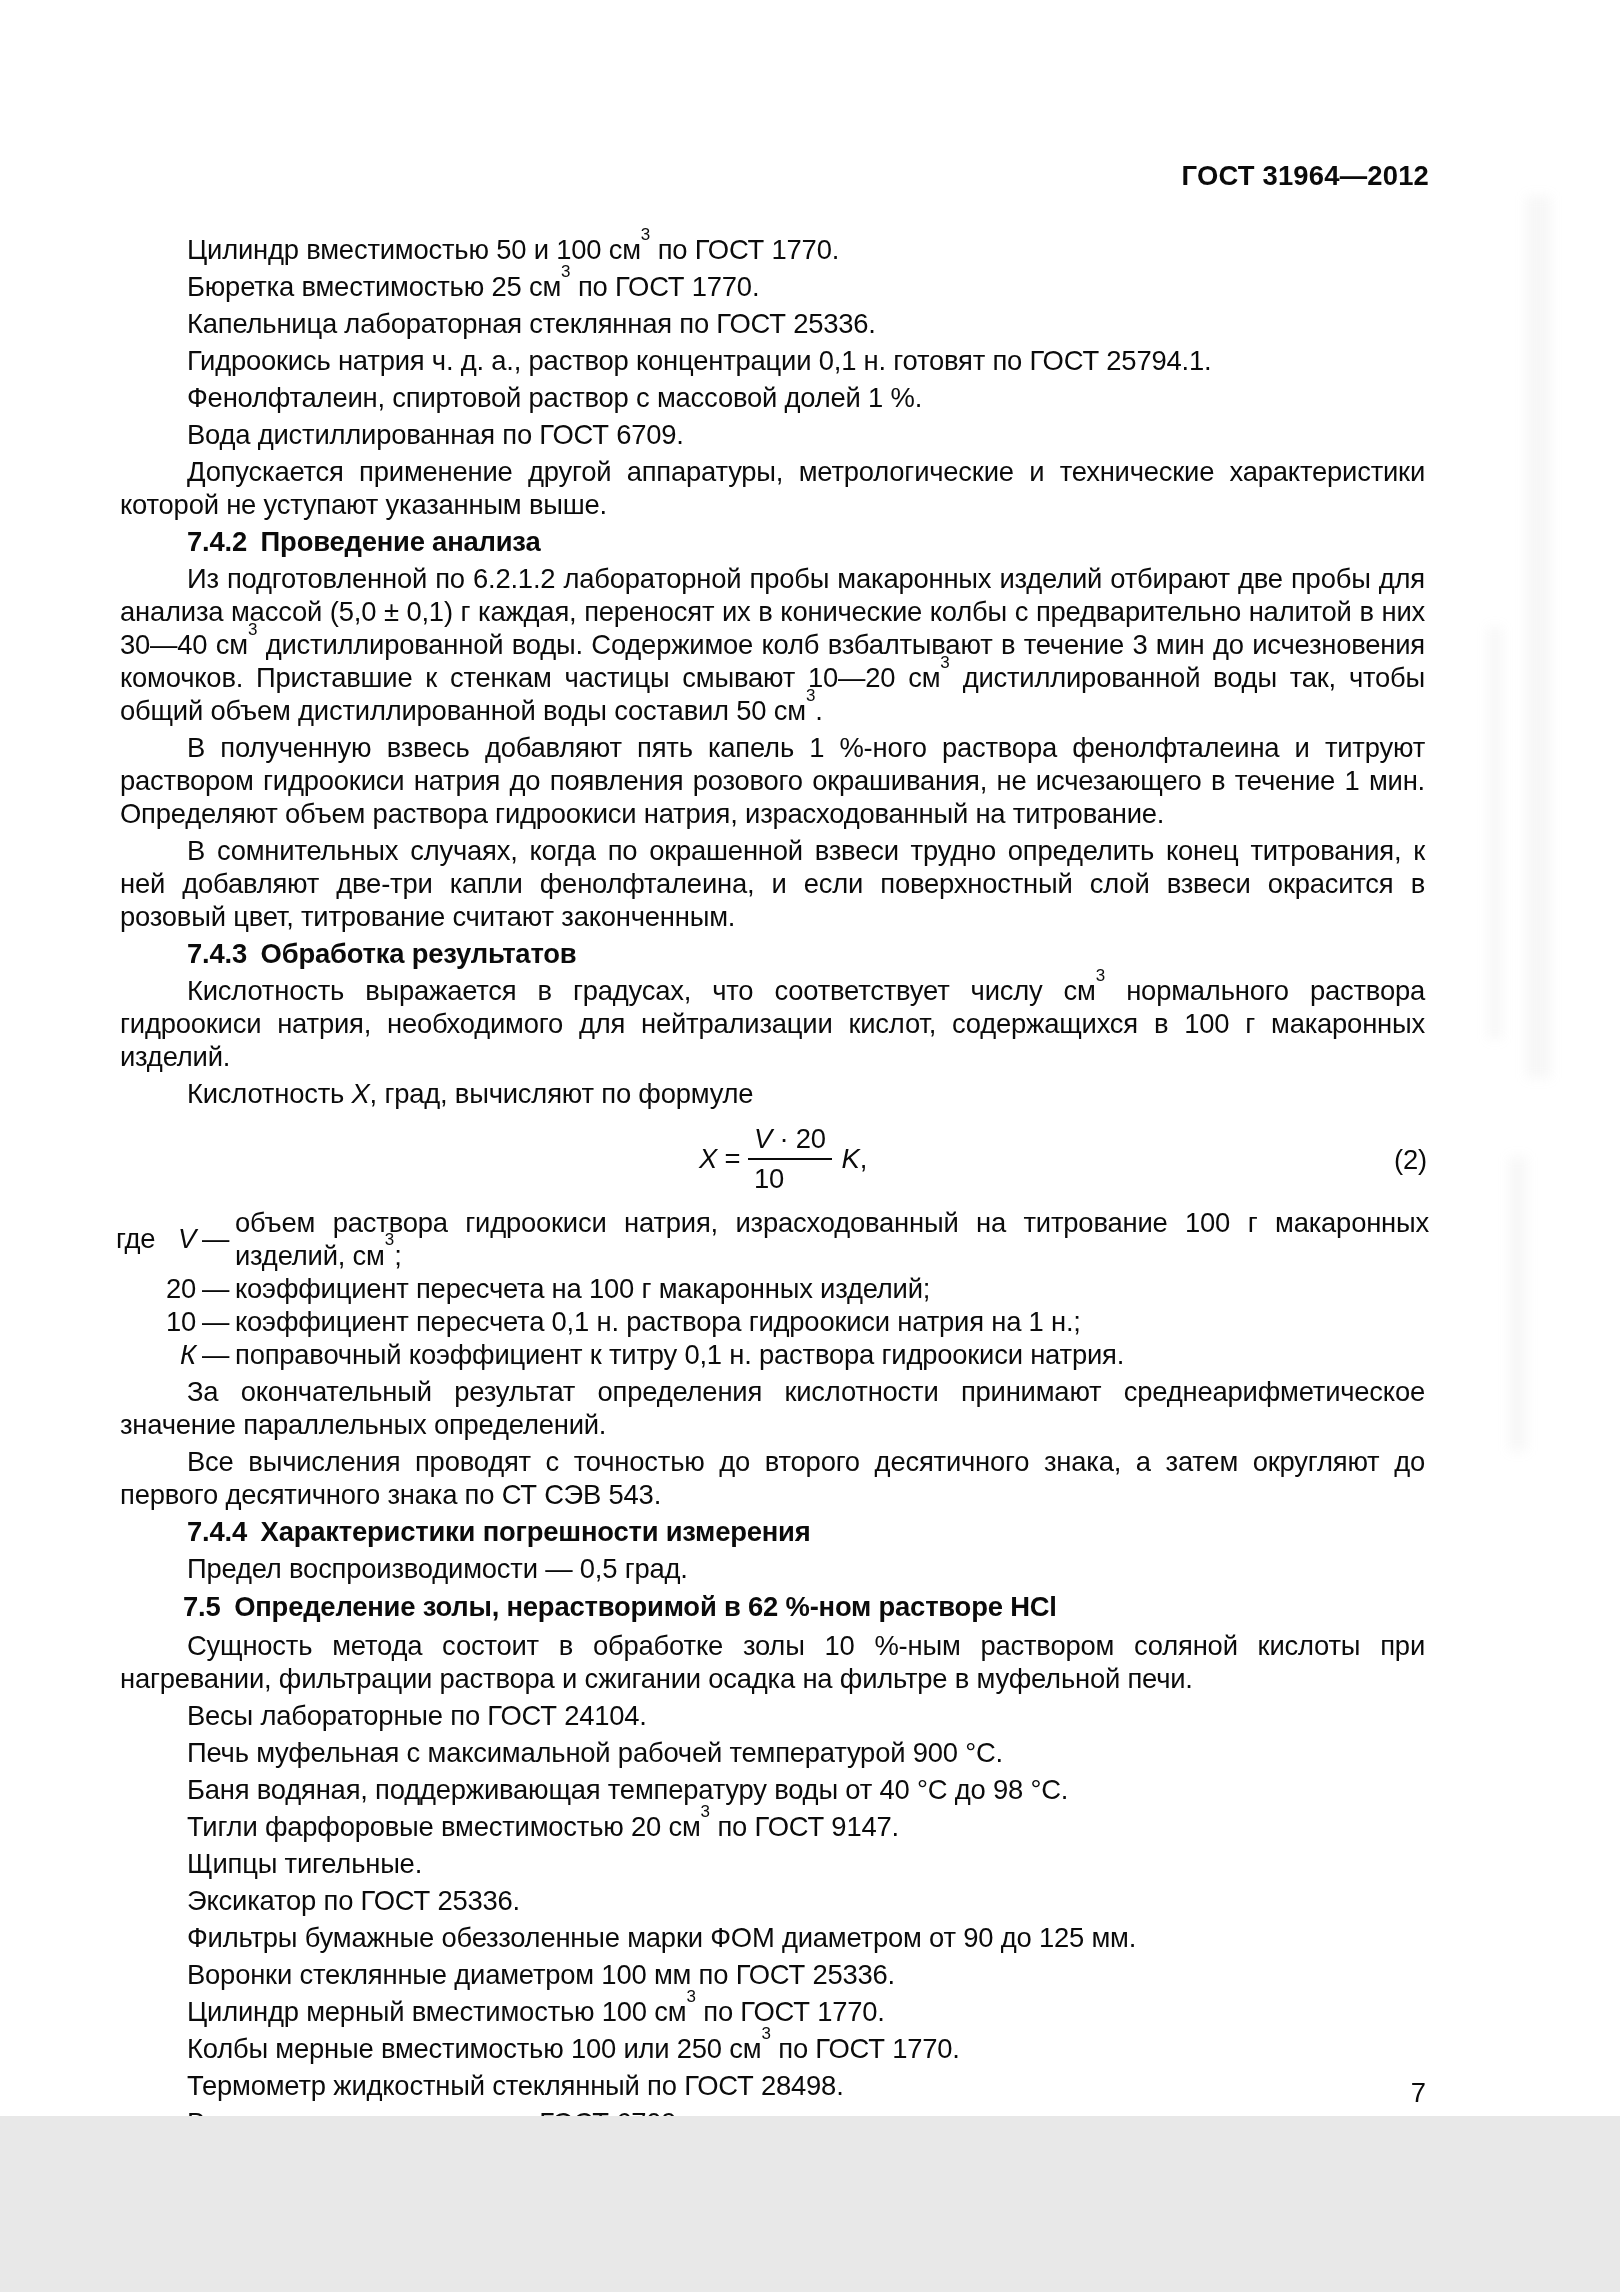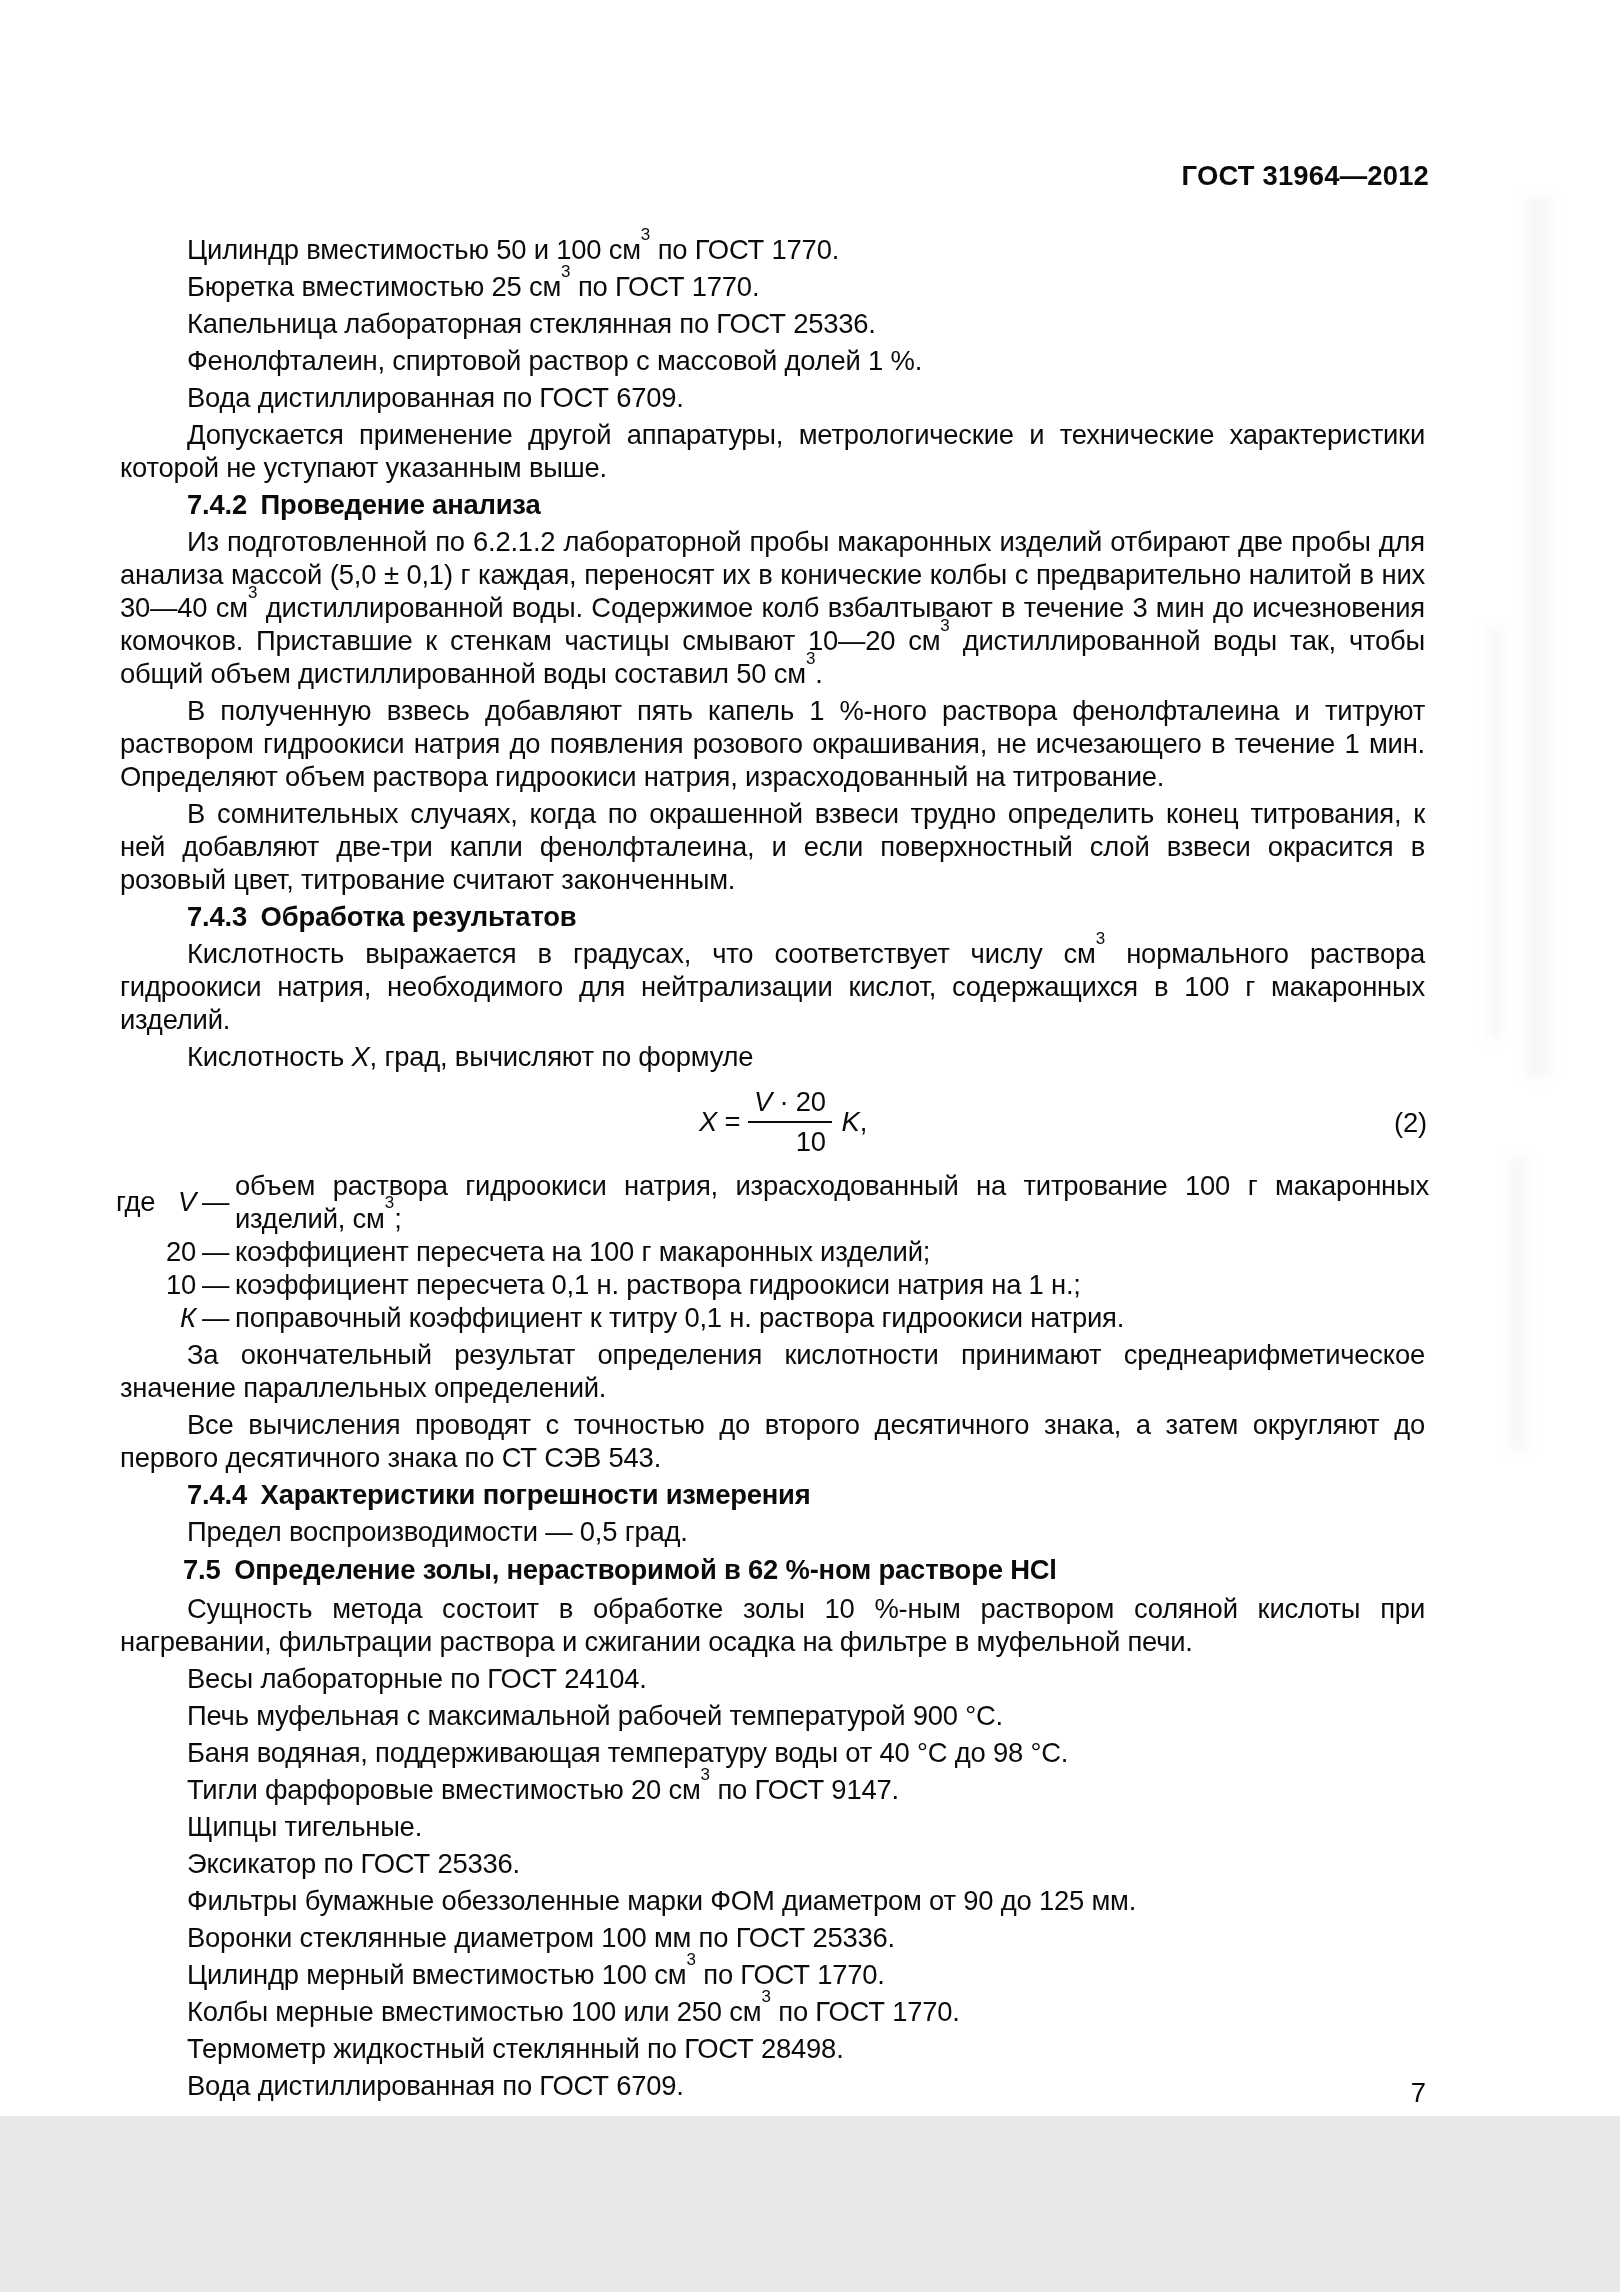--- a/index.html
+++ b/index.html
@@ -62,21 +62,21 @@
   .formula-expr {
     margin-left: 583px;
     display: flex;
     align-items: center;
     white-space: nowrap;
   }
   .formula-lhs { margin-right: 7.8px; }
   .frac {
     display: inline-flex;
     flex-direction: column;
-    align-items: flex-end;
+    align-items: flex-start;
     margin-right: 9.8px;
   }
   .frac-num { padding: 0 5.9px; }
   .frac-bar {
     align-self: stretch;
     height: 2.5px;
     background: #0b0b0b;
     margin: 2.9px 0 2px 0;
   }
   .frac-den { padding: 0 5.9px; }
@@ -116,20 +116,21 @@
   <div class="scan-streak streak-1"></div>
   <div class="scan-streak streak-2"></div>
   <div class="scan-streak streak-3"></div>
 
   <div class="doc-header">ГОСТ 31964—2012</div>
 
   <div class="content" id="content">
       <p class="para"><span>Цилиндр вместимостью 50 и 100 см<sup class="sup3">3</sup> по ГОСТ 1770.</span></p>
       <p class="para"><span>Бюретка вместимостью 25 см<sup class="sup3">3</sup> по ГОСТ 1770.</span></p>
       <p class="para"><span>Капельница лабораторная стеклянная по ГОСТ 25336.</span></p>
+      <p class="para"><span>Гидроокись натрия ч. д. а., раствор концентрации 0,1 н. готовят по ГОСТ 25794.1.</span></p>
       <p class="para"><span>Фенолфталеин, спиртовой раствор с массовой долей 1 %.</span></p>
       <p class="para"><span>Вода дистиллированная по ГОСТ 6709.</span></p>
       <p class="para"><span>Допускается применение другой аппаратуры, метрологические и технические характеристики которой не уступают указанным выше.</span></p>
       <p class="heading"><span class="sec-num"><span>7.4.2</span></span><span><span>Проведение анализа</span></span></p>
       <p class="para"><span>Из подготовленной по 6.2.1.2 лабораторной пробы макаронных изделий отбирают две пробы для анализа массой (5,0 ± 0,1) г каждая, переносят их в конические колбы с предварительно налитой в них 30—40 см<sup class="sup3">3</sup> дистиллированной воды. Содержимое колб взбалтывают в течение 3 мин до исчезновения комочков. Приставшие к стенкам частицы смывают 10—20 см<sup class="sup3">3</sup> дистиллированной воды так, чтобы общий объем дистиллированной воды составил 50 см<sup class="sup3">3</sup>.</span></p>
       <p class="para"><span>В полученную взвесь добавляют пять капель 1 %-ного раствора фенолфталеина и титруют раствором гидроокиси натрия до появления розового окрашивания, не исчезающего в течение 1 мин. Определяют объем раствора гидроокиси натрия, израсходованный на титрование.</span></p>
       <p class="para"><span>В сомнительных случаях, когда по окрашенной взвеси трудно определить конец титрования, к ней добавляют две-три капли фенолфталеина, и если поверхностный слой взвеси окрасится в розовый цвет, титрование считают законченным.</span></p>
       <p class="heading"><span class="sec-num"><span>7.4.3</span></span><span><span>Обработка результатов</span></span></p>
       <p class="para"><span>Кислотность выражается в градусах, что соответствует числу см<sup class="sup3">3</sup> нормального раствора гидроокиси натрия, необходимого для нейтрализации кислот, содержащихся в 100 г макаронных изделий.</span></p>
       <p class="para"><span>Кислотность </span><span class="it">X</span><span>, град, вычисляют по формуле</span></p>

